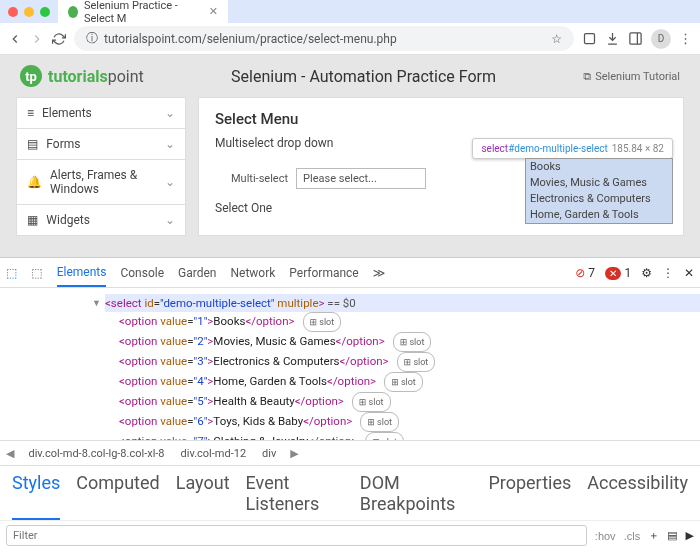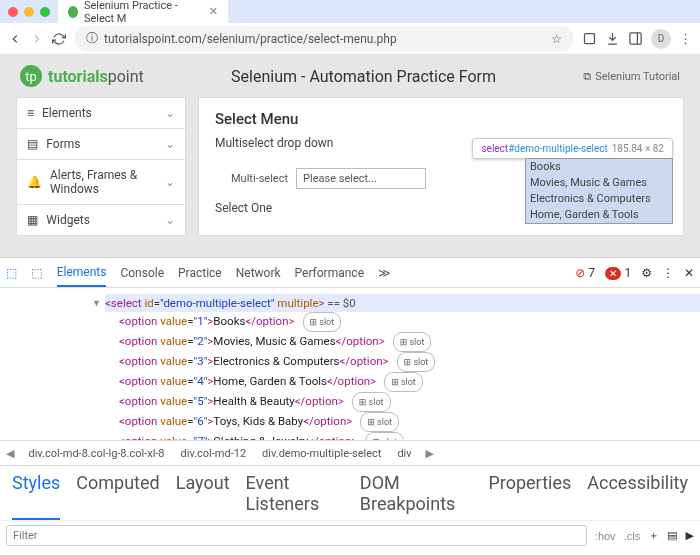--- a/index.html
+++ b/index.html
@@ -13,21 +13,21 @@
 .tab .x{color:#888;margin-left:4px}
 .addrbar{height:32px;background:#fff;display:flex;align-items:center;gap:8px;padding:0 8px;border-bottom:1px solid #e0e0e0}
 .addrbar svg{flex-shrink:0}
 .url{flex:1;background:#f1f3f4;border-radius:14px;padding:4px 12px;font-size:12px;color:#555;display:flex;align-items:center;gap:6px}
 .url .star{margin-left:auto}
 .profile{width:20px;height:20px;border-radius:50%;background:#ddd;color:#666;font-size:10px;display:flex;align-items:center;justify-content:center}
 .page{background:#e6e6e6;height:202px;overflow:hidden;position:relative}
 .hdr{display:flex;align-items:center;padding:10px 20px}
 .logo{display:flex;align-items:center;gap:6px;font-size:16px;color:#555}
 .logo b{color:#4caf50}
-.logo-ico{width:22px;height:22px;border-radius:50%;background:#4caf50;color:#fff;display:flex;align-items:center;justify-content:center;font-weight:normal;font-size:13px}
+.logo-ico{width:22px;height:22px;border-radius:50%;background:#4caf50;color:#fff;display:flex;align-items:center;justify-content:center;font-weight:bold;font-size:13px}
 .pform{font-size:16px;color:#333;margin:0 auto}
 .tutlink{font-size:11px;color:#666;display:flex;align-items:center;gap:4px}
 .content{display:flex;gap:12px;padding:0 16px}
 .sidebar{width:170px}
 .sitem{background:#fff;border:1px solid #ddd;margin-bottom:-1px;padding:8px 10px;display:flex;align-items:center;gap:8px;font-size:12px;color:#444}
 .sitem .chev{margin-left:auto;color:#999}
 .main{flex:1;background:#fff;border:1px solid #ddd;padding:12px 16px;position:relative}
 .main h2{font-size:15px;font-weight:500;margin-bottom:8px}
 .lbl{font-size:12px;color:#444;margin-bottom:8px}
 .row{display:flex;align-items:center;gap:8px;margin:18px 16px 12px}
@@ -162,21 +162,21 @@
     </div>
   </div>
 </div>
 
 <div class="devtools">
   <div class="dtabs">
     <span class="ico" style="color:#1a73e8">⬚</span>
     <span class="ico">⬚</span>
     <span class="t active">Elements</span>
     <span class="t">Console</span>
-    <span class="t">Practice</span>
+    <span class="t">Garden</span>
     <span class="t">Network</span>
     <span class="t">Performance</span>
     <span class="t">≫</span>
     <div class="rgt">
       <span><span style="color:#d93025">⊘</span> <span>7</span></span>
       <span><span class="badge w">✕</span> <span>1</span></span>
       <span>⚙</span>
       <span>⋮</span>
       <span>✕</span>
     </div>
@@ -194,21 +194,20 @@
         <div style="padding-left: 14px;"><span class="tag">&lt;option</span> <span class="attr">value</span>=<span class="val">"6"</span><span class="tag">&gt;</span><span class="txt">Toys, Kids &amp; Baby</span><span class="tag">&lt;/option&gt;</span><span class="slot">slot</span></div>
         <div style="padding-left: 14px;"><span class="tag">&lt;option</span> <span class="attr">value</span>=<span class="val">"7"</span><span class="tag">&gt;</span><span class="txt">Clothing &amp; Jewelry</span><span class="tag">&lt;/option&gt;</span><span class="slot">slot</span></div>
       </div>
 
   </div>
 
   <div class="crumb">
     <span class="ar">◀</span>
     <span class="c">div.col-md-8.col-lg-8.col-xl-8</span>
     <span class="c">div.col-md-12</span>
-    <span class="c">div.demo-multiple-select</span>
     <span class="c">div</span>
     <span class="ar">▶</span>
   </div>
 
   <div class="stabs">
     <span class="on">Styles</span>
     <span>Computed</span>
     <span>Layout</span>
     <span>Event Listeners</span>
     <span>DOM Breakpoints</span>

